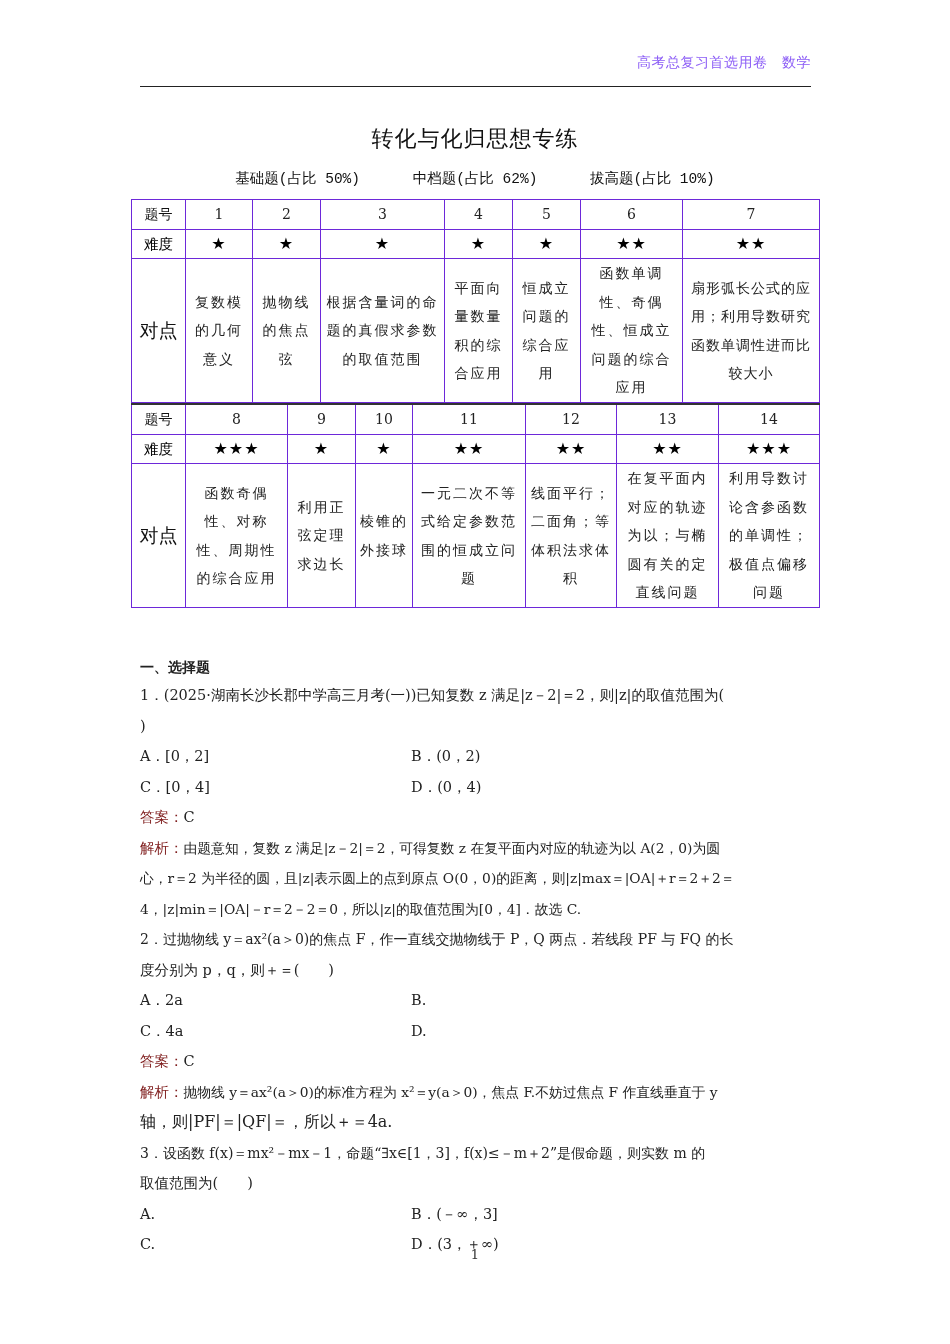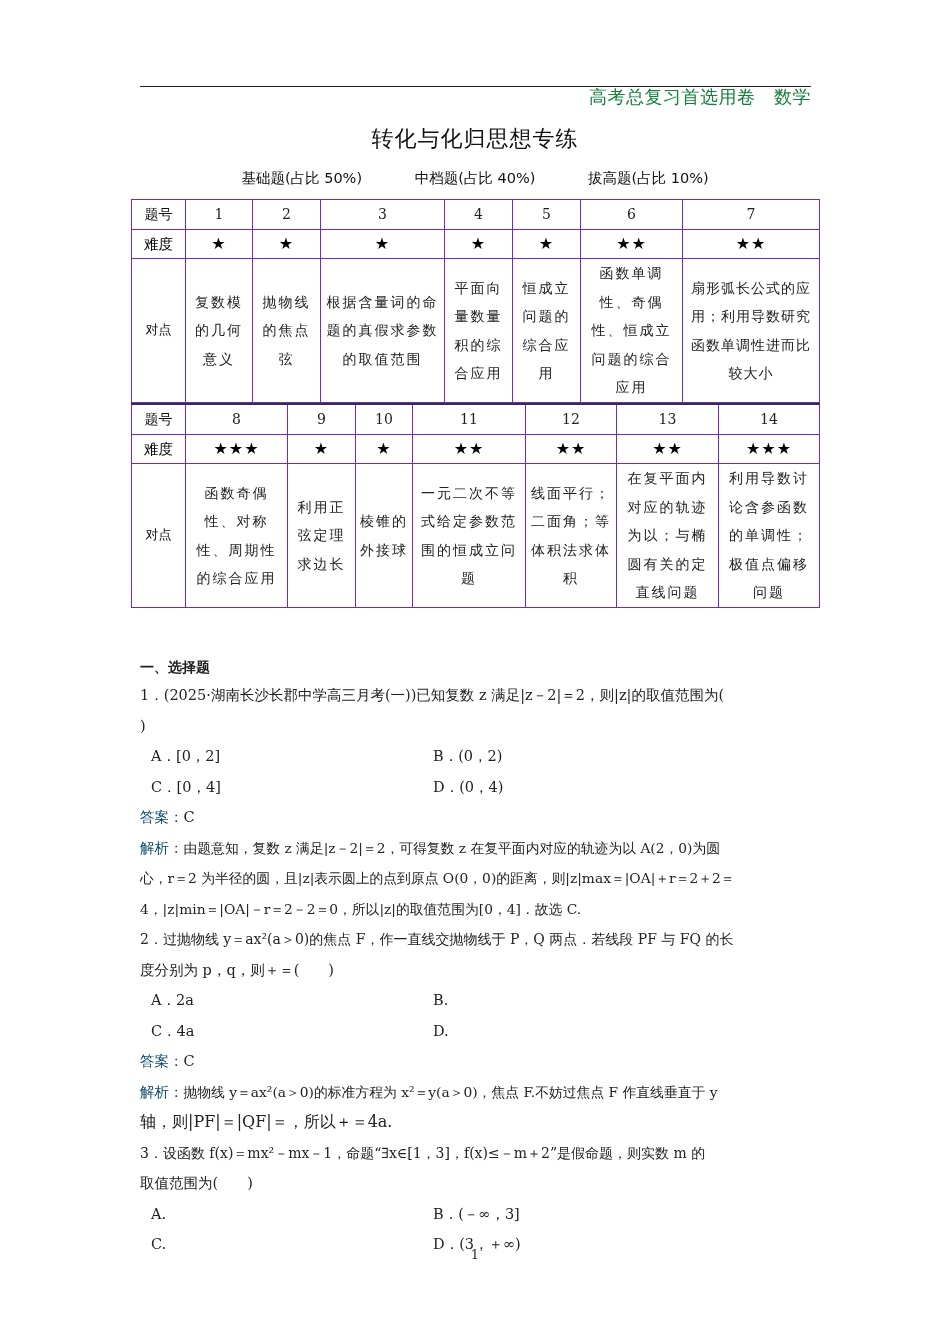--- a/index.html
+++ b/index.html
@@ -1,53 +1,53 @@
 <!DOCTYPE html>
 <html><head>
 <meta charset="utf-8">
 <style>
   html, body { margin: 0; padding: 0; background: #ffffff; }
   body { width: 950px; height: 1344px; position: relative; overflow: hidden;
          font-family: "DejaVu Serif", "Liberation Serif", serif; color: #1a1a1a; }
-  .header-right { position: absolute; right: 139px; top: 85px; font-size: 18px; color: #15803d; letter-spacing: 0.5px; }
+  .header-right { position: absolute; right: 139px; top: 54px; font-size: 14px; color: #8b5cf6; letter-spacing: 0.5px; }
   .header-rule { position: absolute; left: 140px; top: 86px; width: 671px; height: 0; border-top: 1.5px solid #222; }
   .title { position: absolute; left: 0; width: 950px; top: 124px; text-align: center; font-size: 22px;
            font-family: "DejaVu Sans", sans-serif; color: #111; letter-spacing: 1px; }
   .subtitle { position: absolute; left: 0; width: 950px; top: 169px; text-align: center; font-size: 14.5px; color: #111;
               font-family: "DejaVu Sans", sans-serif; }
-  .subtitle span { margin: 0 24px; }
+  .subtitle span { margin: 0 24px; font-family: Liberation Mono, monospace; }
   table.grid { position: absolute; left: 131px; border-collapse: collapse; table-layout: fixed; width: 688px; }
   table.grid td { border: 1px solid #6d28d9; text-align: center; vertical-align: middle; font-size: 14px; padding: 0 4px;
                   line-height: 28.5px; color: #222; }
-  table.grid td.hdr { font-family: "DejaVu Sans", sans-serif; font-size: 13px; color: #111; }
+  table.grid td.hdr { font-family: "DejaVu Sans", sans-serif; font-size: 19px; color: #111; }
   table.grid tr.num td { height: 28px; font-size: 14px; }
   table.grid tr.diff td { height: 28px; font-size: 16px; letter-spacing: 1px; color: #000; }
   table.grid td.topic { letter-spacing: 2px; }
   #t1 { top: 199px; }
   #t1 tr.topics td { height: 143px; margin-top: 28px; }
   #t2 { top: 403px; border-top: 2px solid #333; }
   #t2 tr.topics td { height: 143px; }
   .body { position: absolute; left: 140px; width: 672px; font-size: 14.5px; line-height: 30.5px; color: #222; }
   .section-title { font-family: "DejaVu Sans", sans-serif; font-weight: bold; font-size: 14px; margin-top: 48px; }
   .line { white-space: nowrap; height: 30.5px; }
   .opts { display: flex; height: 30.5px; }
-  .opt { width: 271px; white-space: nowrap; margin-left: 11px; }
-  .red { color: #0c4a6e; font-family: "DejaVu Sans", sans-serif; }
+  .opt { width: 271px; white-space: nowrap; }
+  .red { color: #7f1d1d; font-family: "DejaVu Sans", sans-serif; }
   .pagenum { position: absolute; left: 0; width: 950px; text-align: center; top: 1247px; font-size: 13px; color: #333; }
 </style>
 </head>
 <body>
 
 <div class="header-right">高考总复习首选用卷　数学</div>
 <div class="header-rule"></div>
 
 <div class="title">转化与化归思想专练</div>
 <div class="subtitle">
   <span>基础题(占比 50%)</span>
-  <span>中档题(占比 40%)</span>
+  <span>中档题(占比 62%)</span>
   <span>拔高题(占比 10%)</span>
 </div>
 
 <table class="grid" id="t1">
   <colgroup>
     <col style="width:54px">
       <col style="width:67px">
       <col style="width:68px">
       <col style="width:124px">
     <col style="width:68px">

